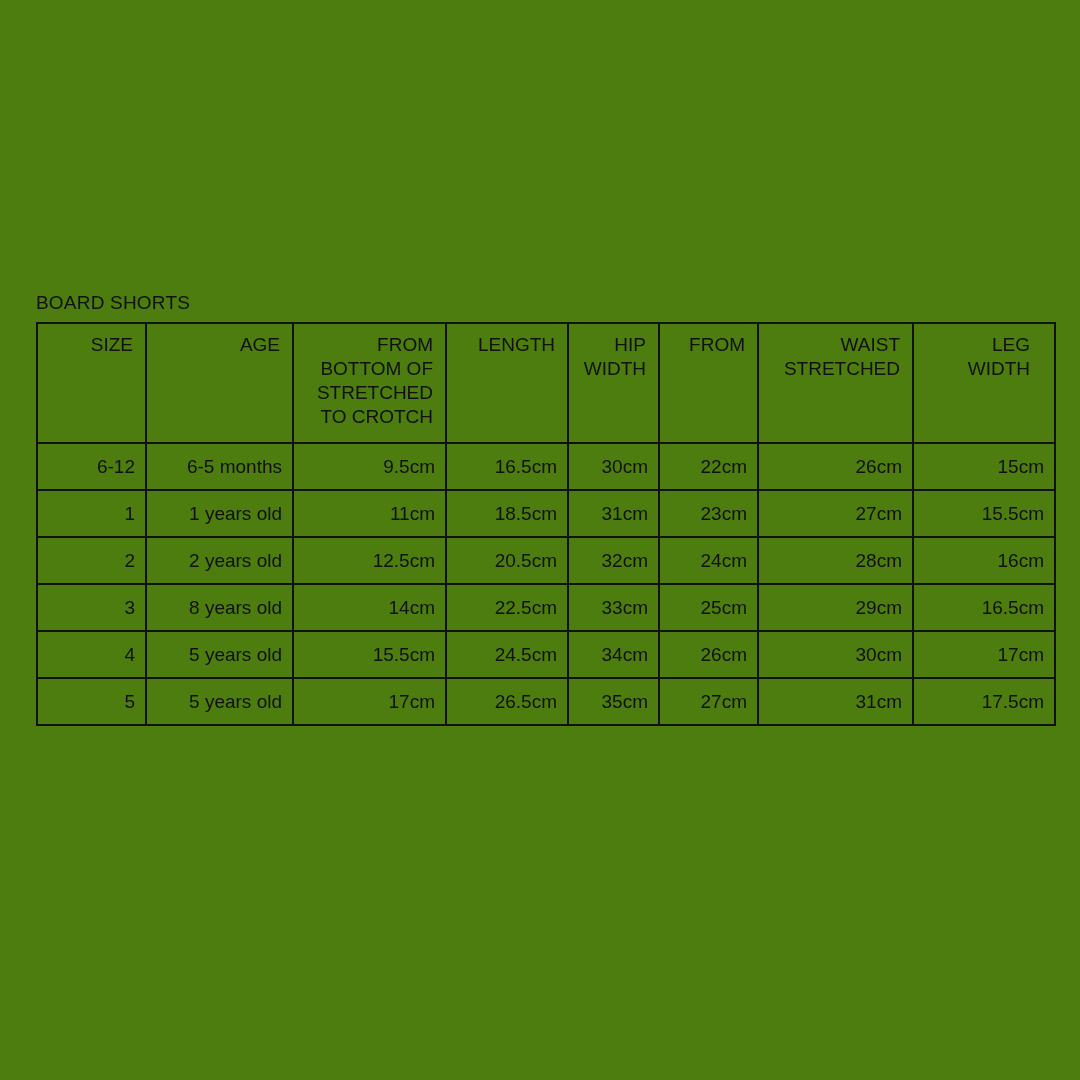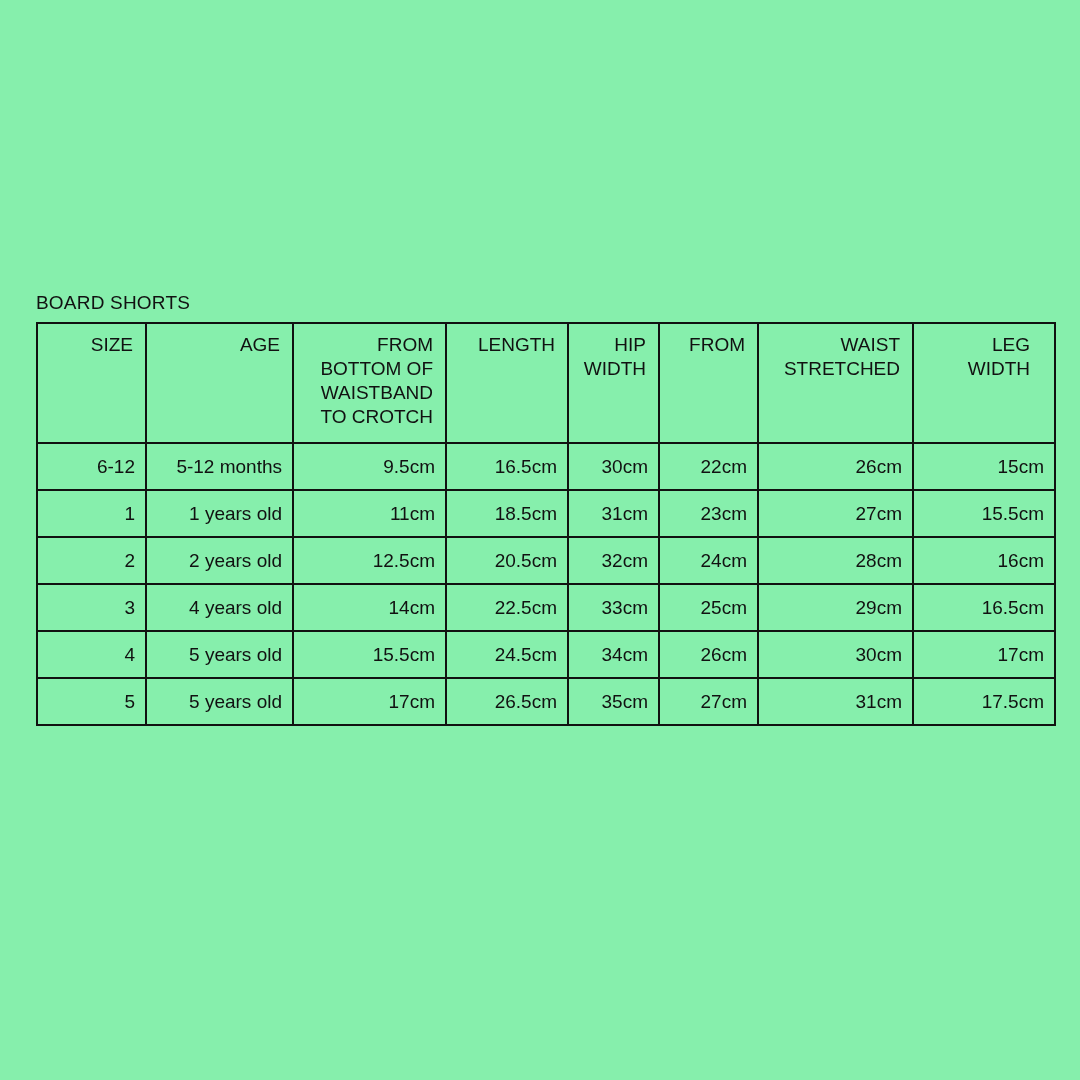--- a/index.html
+++ b/index.html
@@ -4,21 +4,21 @@
 <style>
   html, body {
     margin: 0;
     padding: 0;
     background: #ffffff;
   }
   .canvas {
     position: relative;
     width: 1080px;
     height: 1080px;
-    background: #86efac;
+    background: #4d7c0f;
     overflow: hidden;
     font-family: "Liberation Sans", "DejaVu Sans", sans-serif;
     color: #111111;
   }
   .chart-block {
     position: absolute;
     left: 36px;
     top: 292px;
   }
   .chart-title {
@@ -82,32 +82,32 @@
           <col class="c4">
         <col class="c5">
           <col class="c6">
           <col class="c7">
           <col class="c8">
       </colgroup>
       <thead>
         <tr>
             <th>SIZE</th>
             <th>AGE</th>
-            <th>FROM BOTTOM OF WAISTBAND TO CROTCH</th>
+            <th>FROM BOTTOM OF STRETCHED TO CROTCH</th>
             <th>LENGTH</th>
             <th>HIP WIDTH</th>
             <th>FROM</th>
             <th>WAIST STRETCHED</th>
             <th>LEG WIDTH</th>
           </tr>
       </thead>
       <tbody>
           <tr>
             <td>6-12</td>
-            <td>5-12 months</td>
+            <td>6-5 months</td>
             <td>9.5cm</td>
             <td>16.5cm</td>
             <td>30cm</td>
             <td>22cm</td>
             <td>26cm</td>
             <td>15cm</td>
           </tr>
           <tr>
             <td>1</td>
             <td>1 years old</td>
@@ -123,21 +123,21 @@
             <td>2 years old</td>
             <td>12.5cm</td>
             <td>20.5cm</td>
             <td>32cm</td>
             <td>24cm</td>
             <td>28cm</td>
             <td>16cm</td>
           </tr>
           <tr>
             <td>3</td>
-            <td>4 years old</td>
+            <td>8 years old</td>
             <td>14cm</td>
             <td>22.5cm</td>
             <td>33cm</td>
             <td>25cm</td>
             <td>29cm</td>
             <td>16.5cm</td>
           </tr>
           <tr>
             <td>4</td>
             <td>5 years old</td>

